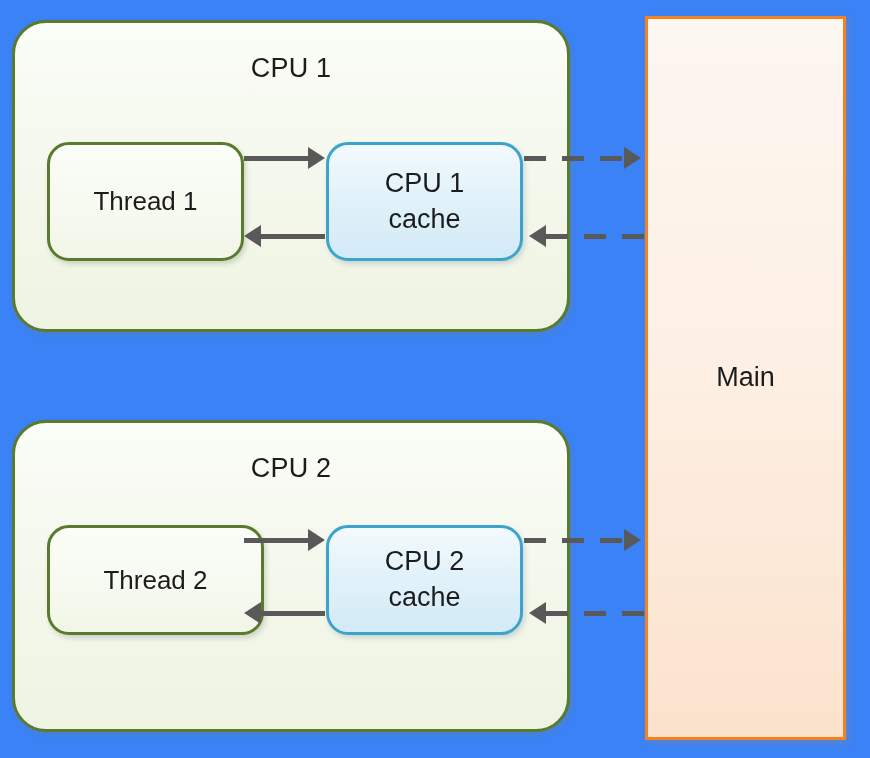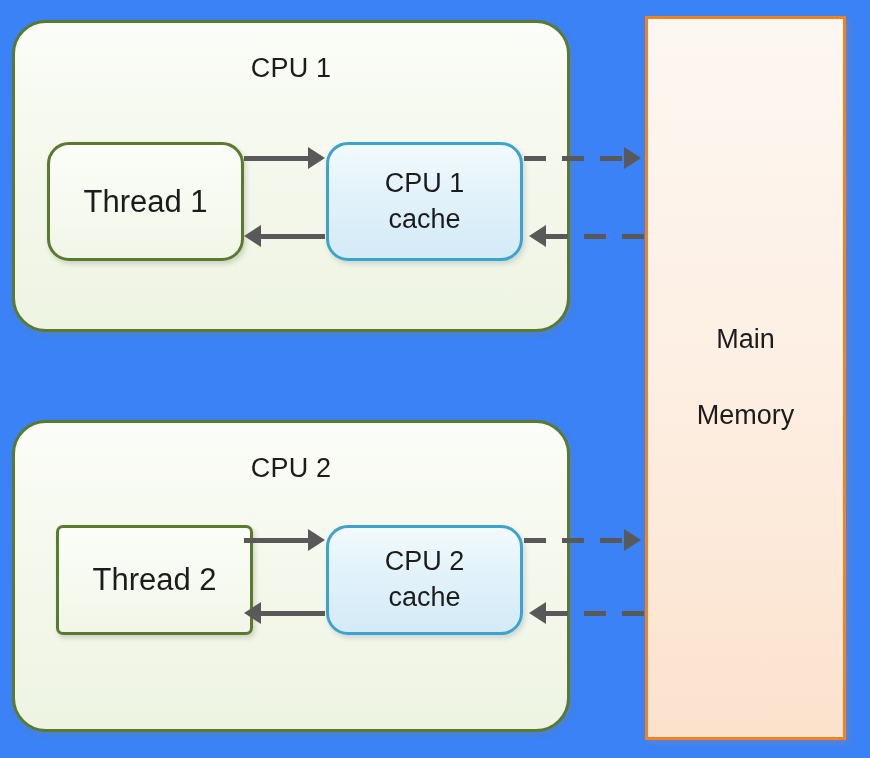--- a/index.html
+++ b/index.html
@@ -42,21 +42,21 @@
   .thread-box {
     position: absolute;
     box-sizing: border-box;
     border: 3px solid #5a7a2e;
     border-radius: 22px;
     background: linear-gradient(to bottom, #fbfdf8 0%, #f7faf1 50%, #f1f6e8 100%);
     box-shadow: 2px 3px 5px rgba(120,130,110,0.30);
     display: flex;
     align-items: center;
     justify-content: center;
-    font-size: 31px;
+    font-size: 26px;
     color: #1c1c1c;
   }
 
   
   .cache-box {
     position: absolute;
     box-sizing: border-box;
     border: 3px solid #3ba3cc;
     border-radius: 22px;
     background: linear-gradient(to bottom, #f2fafd 0%, #e2f2fa 45%, #d3eaf7 100%);
@@ -141,21 +141,21 @@
   <div class="arrow-dashed" style="left:524px; top:156px; width:100px;"></div>
   <div class="arrow-head right" style="left:624px; top:147px;"></div>
 
   <div class="arrow-dashed" style="left:546px; top:234px; width:99px;"></div>
   <div class="arrow-head left" style="left:529px; top:225px;"></div>
 
   <div class="cpu-box" style="left:12px; top:420px; width:558px; height:312px;">
     <div class="cpu-label">CPU 2</div>
   </div>
 
-  <div class="thread-box" style="left:56px; top:525px; width:197px; height:110px;border-radius:7px;">
+  <div class="thread-box" style="left:47px; top:525px; width:217px; height:110px;">
     <span>Thread 2</span>
   </div>
 
   <div class="cache-box" style="left:326px; top:525px; width:197px; height:110px;">
     <span>CPU 2</span>
     <span>cache</span>
   </div>
 
   <div class="arrow-solid" style="left:244px; top:538px; width:66px;"></div>
   <div class="arrow-head right" style="left:308px; top:529px;"></div>
@@ -164,16 +164,15 @@
   <div class="arrow-head left" style="left:244px; top:602px;"></div>
 
   <div class="arrow-dashed" style="left:524px; top:538px; width:100px;"></div>
   <div class="arrow-head right" style="left:624px; top:529px;"></div>
 
   <div class="arrow-dashed" style="left:546px; top:611px; width:99px;"></div>
   <div class="arrow-head left" style="left:529px; top:602px;"></div>
 
   <div class="memory-box" style="left:645px; top:16px; width:201px; height:724px;">
     <span>Main</span>
-    <span>Memory</span>
   </div>
 
 </div>
 
 </body></html>

